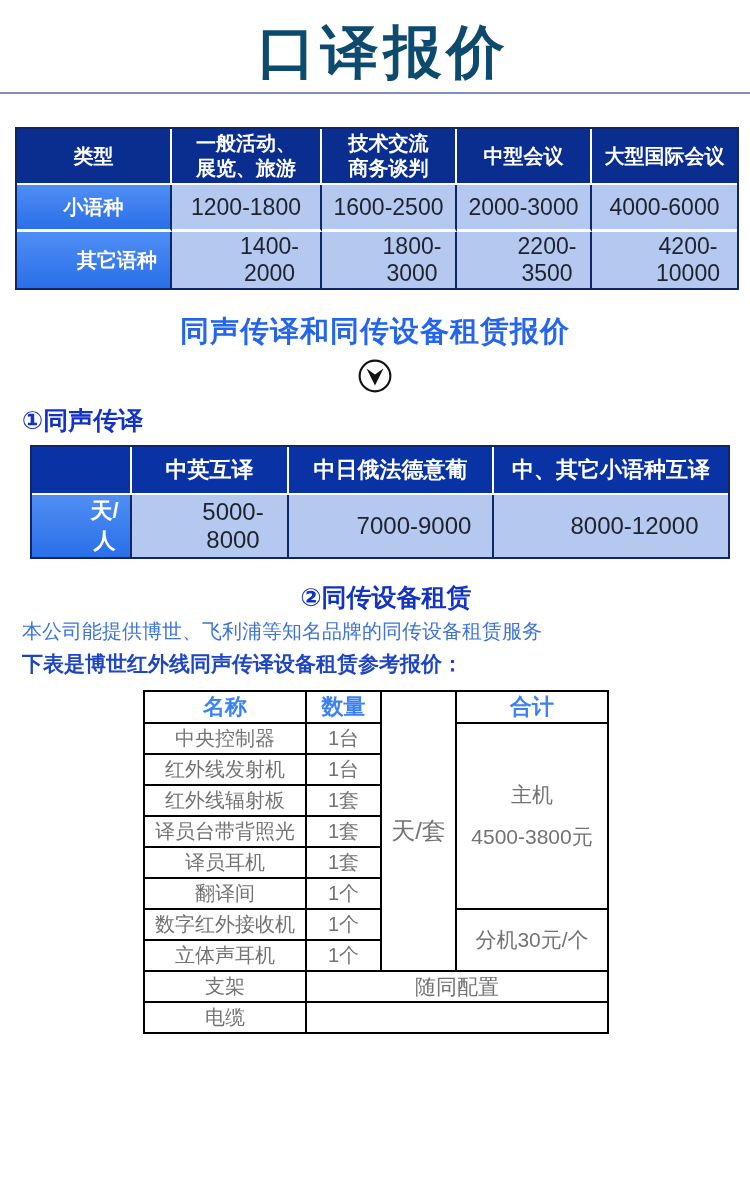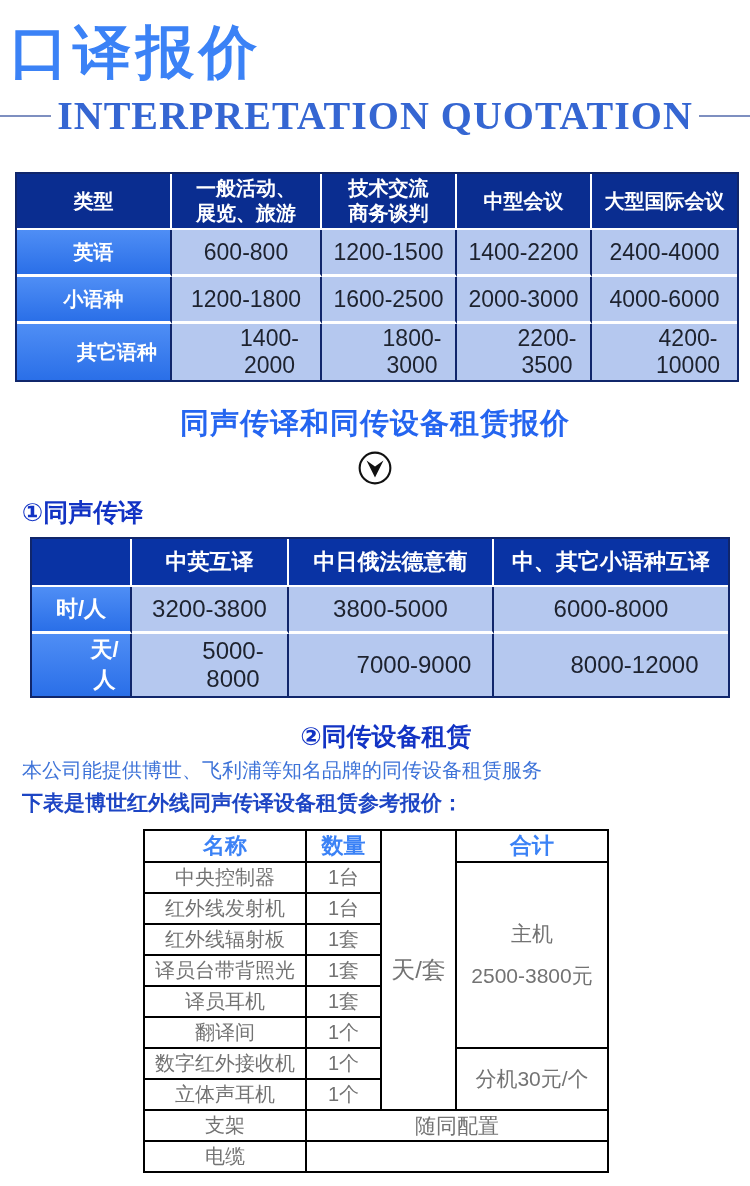--- a/index.html
+++ b/index.html
@@ -3,22 +3,22 @@
 <meta charset="utf-8">
 <style>
   html,body{margin:0;padding:0;}
   body{
     width:750px;height:1186px;background:#ffffff;
     font-family:"Liberation Sans","DejaVu Sans",sans-serif;
     overflow:hidden;
   }
   
   .main-title{
-    margin:14px 0 0 10px;text-align:left;
-    font-size:58px;font-weight:bold;color:#3b82f6;letter-spacing:5px;
+    margin:14px 0 0 17px;text-align:center;
+    font-size:58px;font-weight:bold;color:#0c4a6e;letter-spacing:5px;
   }
   .subtitle-row{display:flex;align-items:center;margin-top:0px;}
   .subtitle-line{flex:1;height:2px;background:#7e8fc0;}
   .subtitle-text{
     font-family:"Liberation Serif","DejaVu Serif",serif;
     font-weight:bold;font-size:40px;color:#3566d2;
     padding:0 6px;white-space:nowrap;letter-spacing:1px;
   }
   
   table{border-collapse:separate;border-spacing:0;table-layout:fixed;}
@@ -77,21 +77,20 @@
   .eq-table .total-cell{font-size:21px;white-space:pre-line;line-height:2.0;}
   .eq-table .ext-cell{font-size:21px;}
   .eq-table .note-cell{font-size:21px;}
 </style>
 </head>
 <body>
 
 <div class="main-title">口译报价</div>
 <div class="subtitle-row">
   <div class="subtitle-line"></div>
-  <div class="subtitle-text">INTERPRETATION QUOTATION</div>
   <div class="subtitle-line"></div>
 </div>
 
 <table class="price-table">
   <colgroup>
       <col style="width:155px">
       <col style="width:150px">
       <col style="width:135px">
       <col style="width:135px">
       <col style="width:145px">
@@ -100,27 +99,20 @@
       <tr>
     <th>类型</th>
     <th>一般活动、
 展览、旅游</th>
     <th>技术交流
 商务谈判</th>
     <th>中型会议</th>
     <th>大型国际会议</th>
   </tr>
   <tr>
-    <td class="rlabel">英语</td>
-    <td class="val">600-800</td>
-    <td class="val">1200-1500</td>
-    <td class="val">1400-2200</td>
-    <td class="val">2400-4000</td>
-  </tr>
-  <tr>
     <td class="rlabel">小语种</td>
     <td class="val">1200-1800</td>
     <td class="val">1600-2500</td>
     <td class="val">2000-3000</td>
     <td class="val">4000-6000</td>
   </tr>
   <tr>
     <td class="rlabel">其它语种</td>
     <td class="val">1400-2000</td>
     <td class="val">1800-3000</td>
@@ -147,26 +139,20 @@
       <col style="width:234px">
     </colgroup>
   <tbody>
       <tr>
     <th></th>
     <th>中英互译</th>
     <th>中日俄法德意葡</th>
     <th>中、其它小语种互译</th>
   </tr>
   <tr>
-    <td class="rlabel">时/人</td>
-    <td class="val">3200-3800</td>
-    <td class="val">3800-5000</td>
-    <td class="val">6000-8000</td>
-  </tr>
-  <tr>
     <td class="rlabel">天/人</td>
     <td class="val">5000-8000</td>
     <td class="val">7000-9000</td>
     <td class="val">8000-12000</td>
   </tr>
 </tbody>
   </table>
 
 <div class="sub-heading second">②同传设备租赁</div>
 <div class="note1">本公司能提供博世、飞利浦等知名品牌的同传设备租赁服务</div>
@@ -183,21 +169,21 @@
       <tr>
     <th>名称</th>
     <th>数量</th>
     <td class="unit-cell" rowspan="9">天/套</td>
     <th>合计</th>
   </tr>
   <tr>
     <td>中央控制器</td>
     <td>1台</td>
     <td class="total-cell" rowspan="6">主机
-2500-3800元</td>
+4500-3800元</td>
   </tr>
   <tr>
     <td>红外线发射机</td>
     <td>1台</td>
   </tr>
   <tr>
     <td>红外线辐射板</td>
     <td>1套</td>
   </tr>
   <tr>

